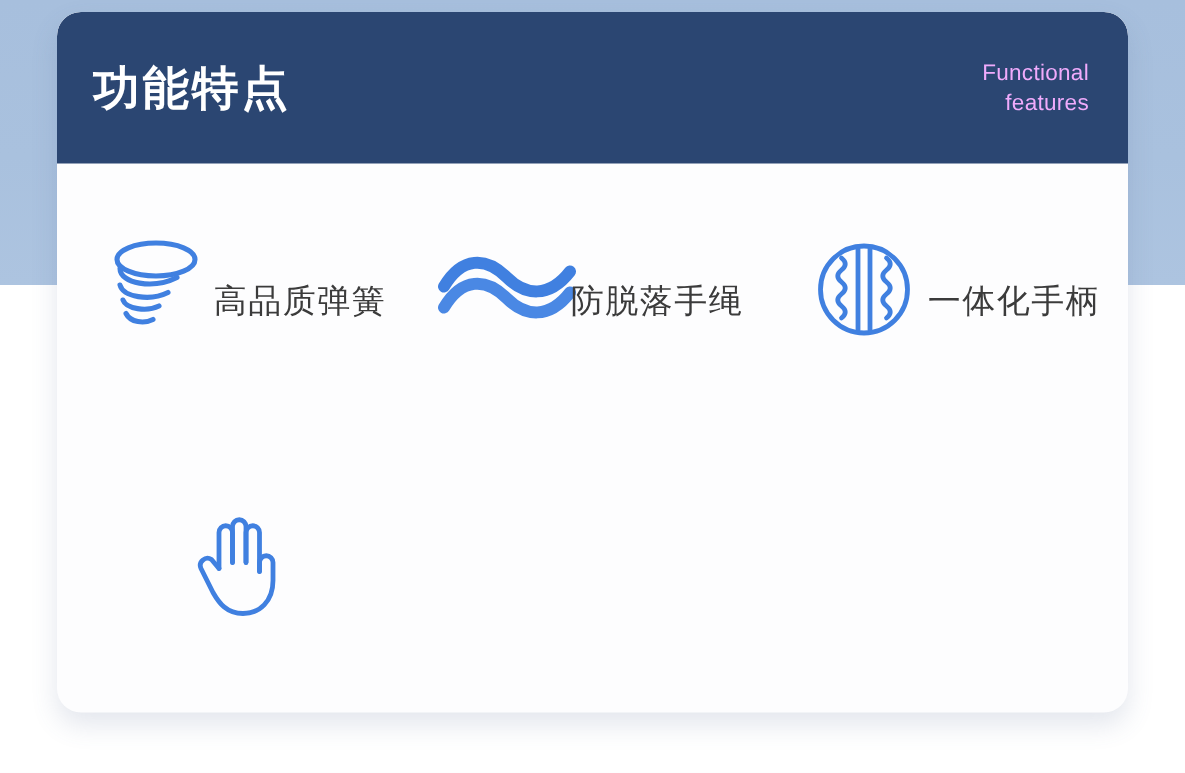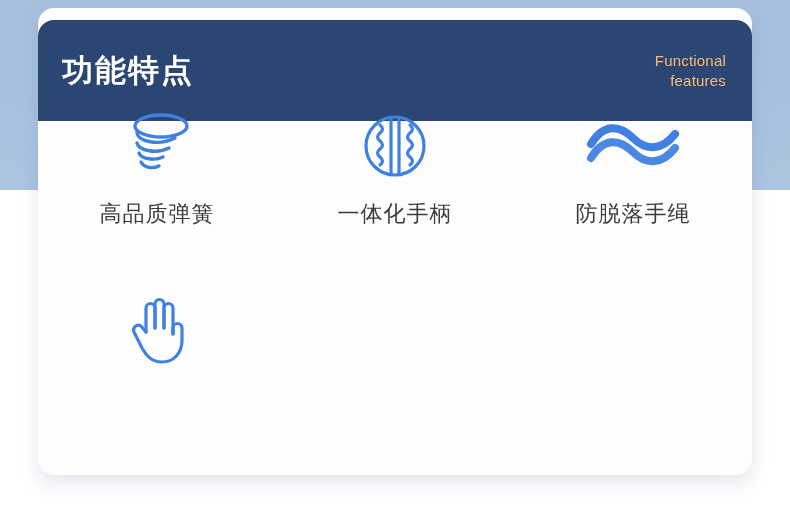--- a/index.html
+++ b/index.html
@@ -58,33 +58,32 @@
     top: 0;
     width: 714px;
     height: 101px;
     background: #2b4672;
     border-radius: 16px 16px 0 0;
     display: flex;
     align-items: center;
     justify-content: space-between;
     box-sizing: border-box;
     padding: 0 22px 0 22px;
-    margin-top: 12px;
   }
   #header-title {
     color: #ffffff;
     font-size: 31px;
     font-weight: bold;
     letter-spacing: 2px;
     line-height: 1;
     margin-left: 2px;
     white-space: nowrap;
   }
   #header-subtitle {
-    color: #fdba74;
+    color: #f0abfc;
     font-size: 15px;
     line-height: 1.32;
     text-align: right;
     white-space: pre-line;
     letter-spacing: 0.2px;
     margin-right: 4px;
   }
 
   
   #feature-grid {
@@ -92,22 +91,23 @@
     left: 0;
     top: 101px;
     width: 714px;
     height: 366px;
     display: grid;
     grid-template-columns: repeat(3, 1fr);
     grid-template-rows: repeat(2, 1fr);
   }
   .feature-cell {
     display: flex;
-    flex-direction: column;
+    flex-direction: row;
     align-items: center;
+    justify-content: center;
   }
   .feature-icon {
     width: 86px;
     height: 74px;
     display: flex;
     align-items: center;
     justify-content: center;
     margin-bottom: 16px;
   }
   .feature-icon svg { display: block; overflow: visible; }
@@ -145,39 +145,39 @@
           <path d="M20 31 C22 39, 40 42, 52 36"></path>
           <path d="M22 41 C24 47, 38 49, 46 45" stroke-dasharray="0 0"></path>
           <path d="M24 50 C27 56, 36 57, 42 54"></path>
         </svg>
       </div>
       <div class="feature-label">高品质弹簧</div>
     </div>
 
     <div class="feature-cell">
       <div class="feature-icon">
+        <svg width="92" height="52" viewBox="0 0 92 52" fill="none">
+          <path d="M4 24 C16 4, 32 4, 46 18 C58 30, 74 32, 88 14" stroke="#4080e0" stroke-width="8" stroke-linecap="round"></path>
+          <path d="M4 38 C16 18, 32 18, 46 32 C58 44, 74 46, 88 28" stroke="#4a88e4" stroke-width="8" stroke-linecap="round"></path>
+        </svg>
+      </div>
+      <div class="feature-label">防脱落手绳</div>
+    </div>
+
+    <div class="feature-cell">
+      <div class="feature-icon">
         <svg width="66" height="66" viewBox="0 0 66 66" fill="none" stroke="#4080e0" stroke-width="3.2" stroke-linecap="round">
           <circle cx="33" cy="33" r="29"></circle>
           <line x1="29" y1="6" x2="29" y2="60"></line>
           <line x1="37" y1="6" x2="37" y2="60"></line>
           <path d="M18 12 q5 4 0 8 q-5 4 0 8 q5 4 0 8 q-5 4 0 8 q5 4 0 8"></path>
           <path d="M48 12 q5 4 0 8 q-5 4 0 8 q5 4 0 8 q-5 4 0 8 q5 4 0 8"></path>
         </svg>
       </div>
       <div class="feature-label">一体化手柄</div>
-    </div>
-
-    <div class="feature-cell">
-      <div class="feature-icon">
-        <svg width="92" height="52" viewBox="0 0 92 52" fill="none">
-          <path d="M4 24 C16 4, 32 4, 46 18 C58 30, 74 32, 88 14" stroke="#4080e0" stroke-width="8" stroke-linecap="round"></path>
-          <path d="M4 38 C16 18, 32 18, 46 32 C58 44, 74 46, 88 28" stroke="#4a88e4" stroke-width="8" stroke-linecap="round"></path>
-        </svg>
-      </div>
-      <div class="feature-label">防脱落手绳</div>
     </div>
 
 
 
     <div class="feature-cell">
       <div class="feature-icon">
         <svg width="58" height="70" viewBox="0 0 58 70" fill="none" stroke="#4080e0" stroke-width="3.2" stroke-linejoin="round" stroke-linecap="round">
           <path d="M18 38 V14 a4.5 4.5 0 0 1 9 0 V34"></path>
           <path d="M27 34 V10 a4.5 4.5 0 0 1 9 0 V34"></path>
           <path d="M36 34 V14 a4.5 4.5 0 0 1 9 0 V40"></path>

